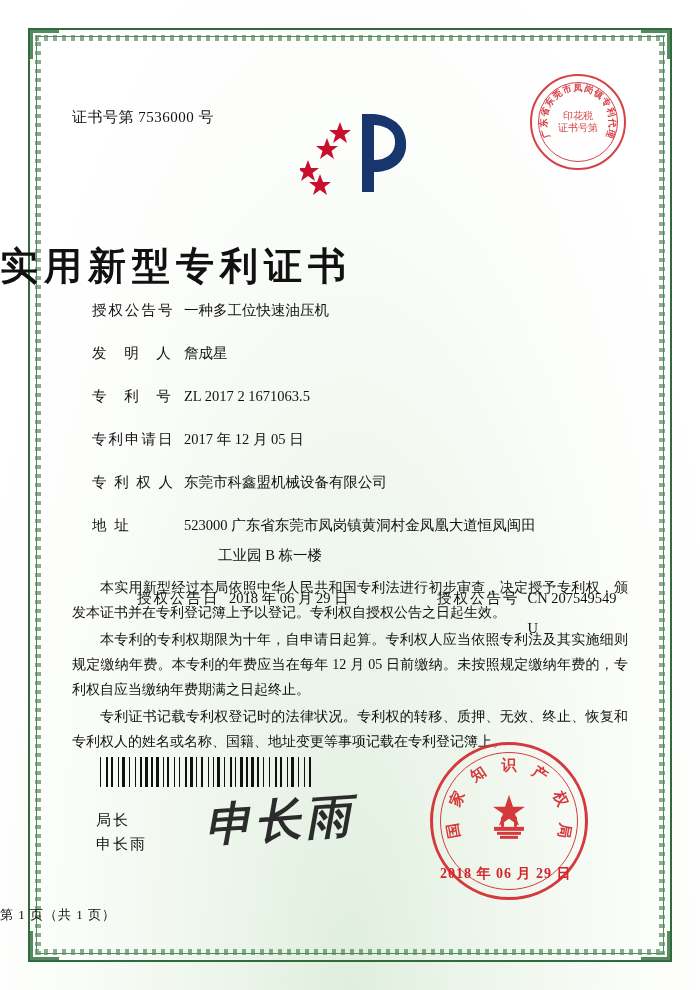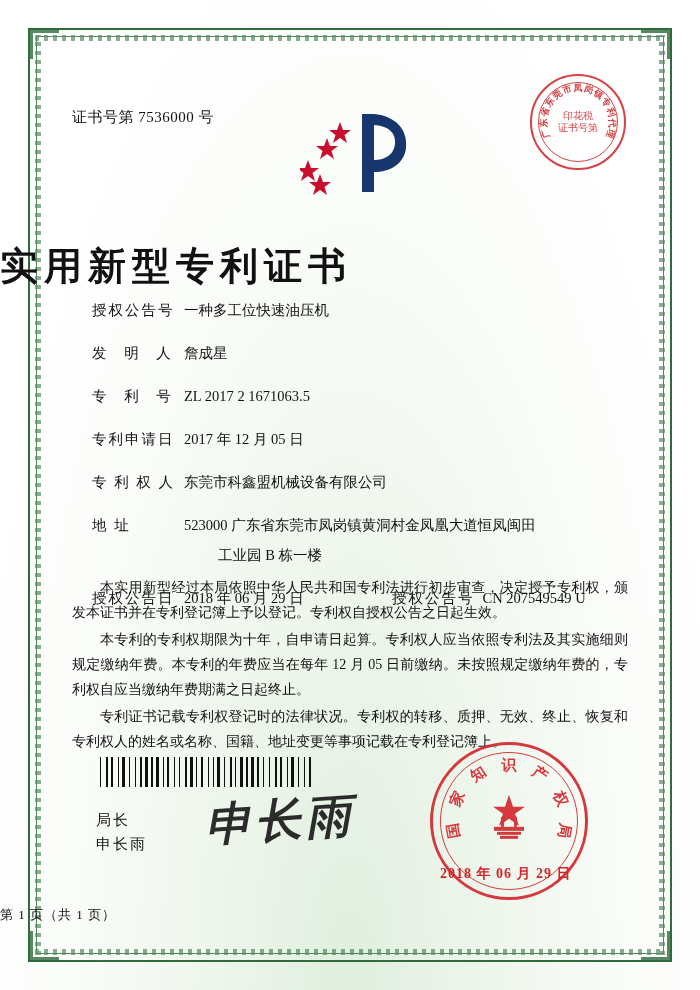--- a/index.html
+++ b/index.html
@@ -103,21 +103,21 @@
     position:absolute;left:92px;top:295px;right:72px;
     font-size:14.5px;color:#111;line-height:30px;
   }
   .row{display:flex;align-items:flex-start;margin-bottom:13px;}
   .label{width:92px;flex:0 0 92px;letter-spacing:2px;}
   .label.sp{letter-spacing:7px;}
   .value{flex:1;}
   .value .sub{display:block;padding-left:34px;}
   .row-two{display:flex;align-items:flex-start;margin-bottom:4px;}
   .row-two .col{display:flex;}
-  .row-two .col.left{width:300px;flex:0 0 300px;}
+  .row-two .col.left{width:300px;flex:0 0 300px;margin-left:45px;}
   .row-two .col .label{width:92px;flex:0 0 92px;letter-spacing:2px;}
   .row-two .col.right .label{width:auto;flex:0 0 auto;margin-right:8px;letter-spacing:2px;text-align:center;}
 
   .para-wrap{
     position:absolute;left:72px;right:72px;top:575px;
     font-size:14px;line-height:25px;color:#111;text-align:justify;
   }
   .para{text-indent:2em;margin:0 0 2px 0;}
 
   .barcode{

